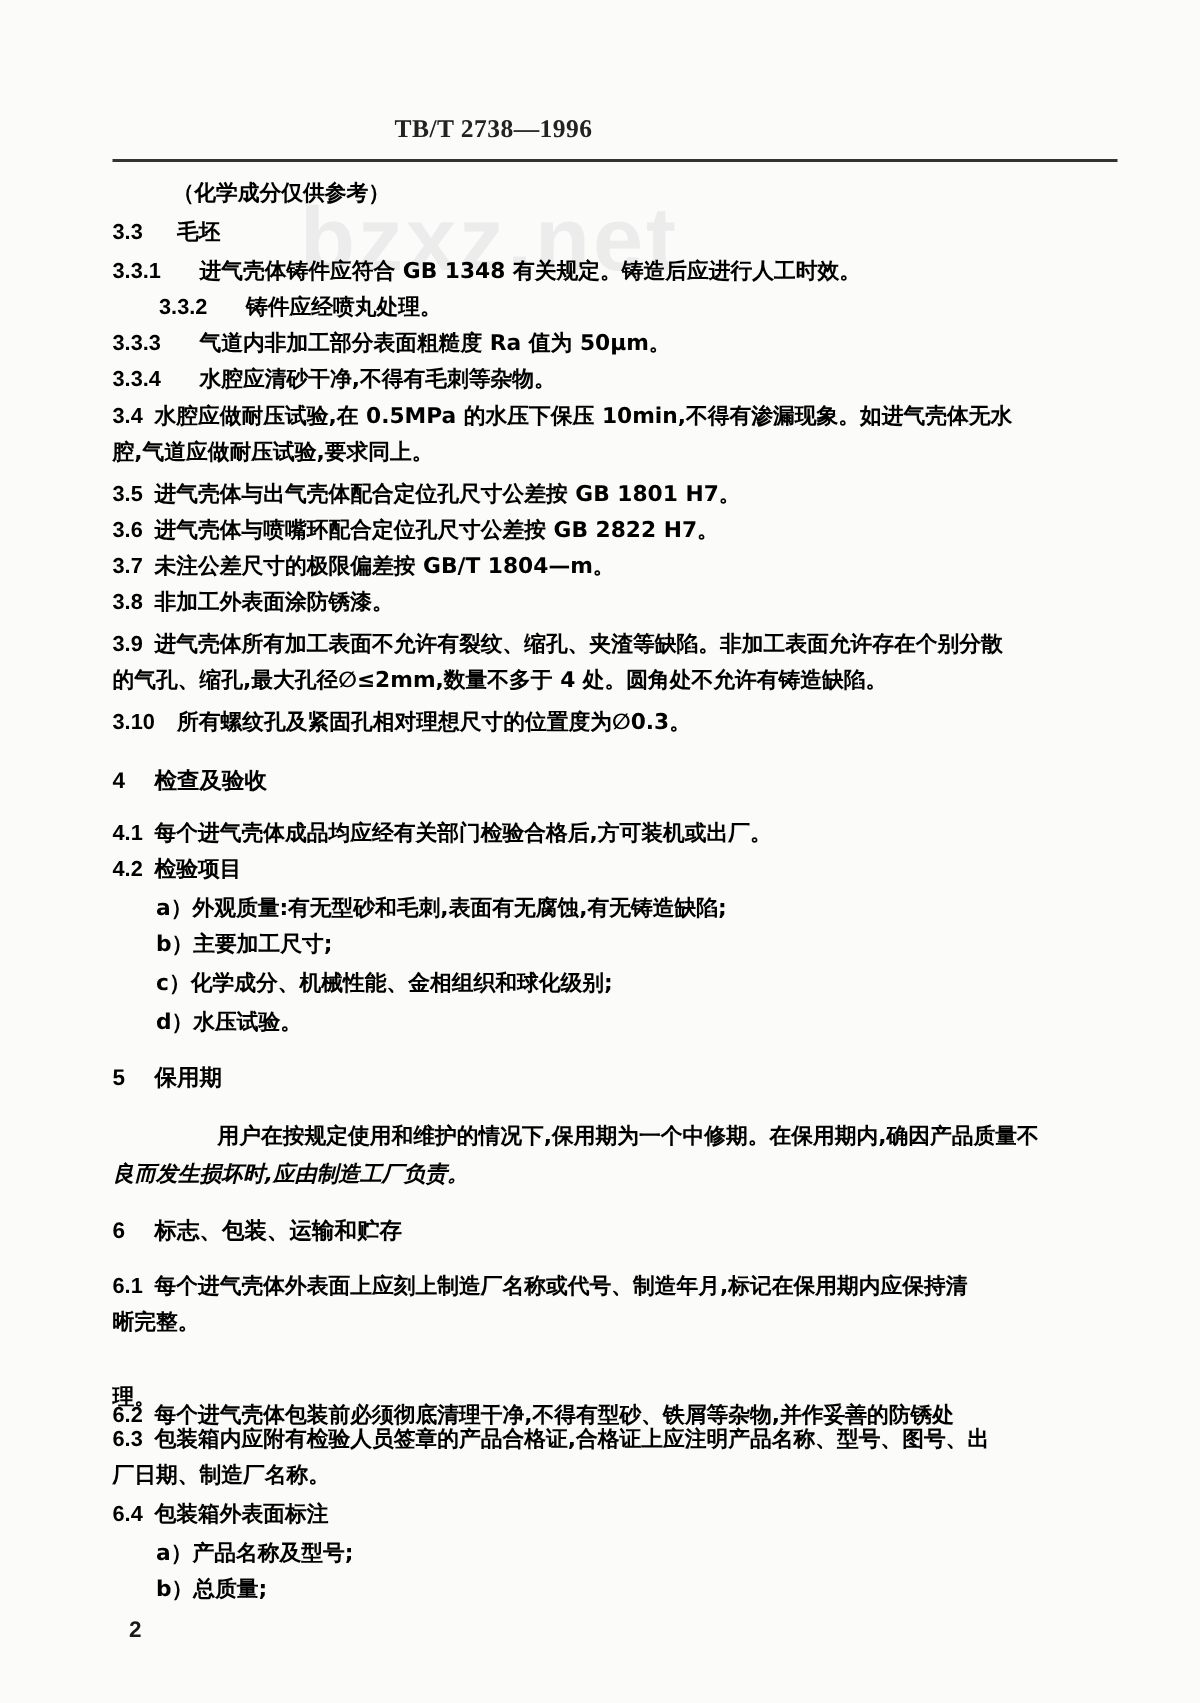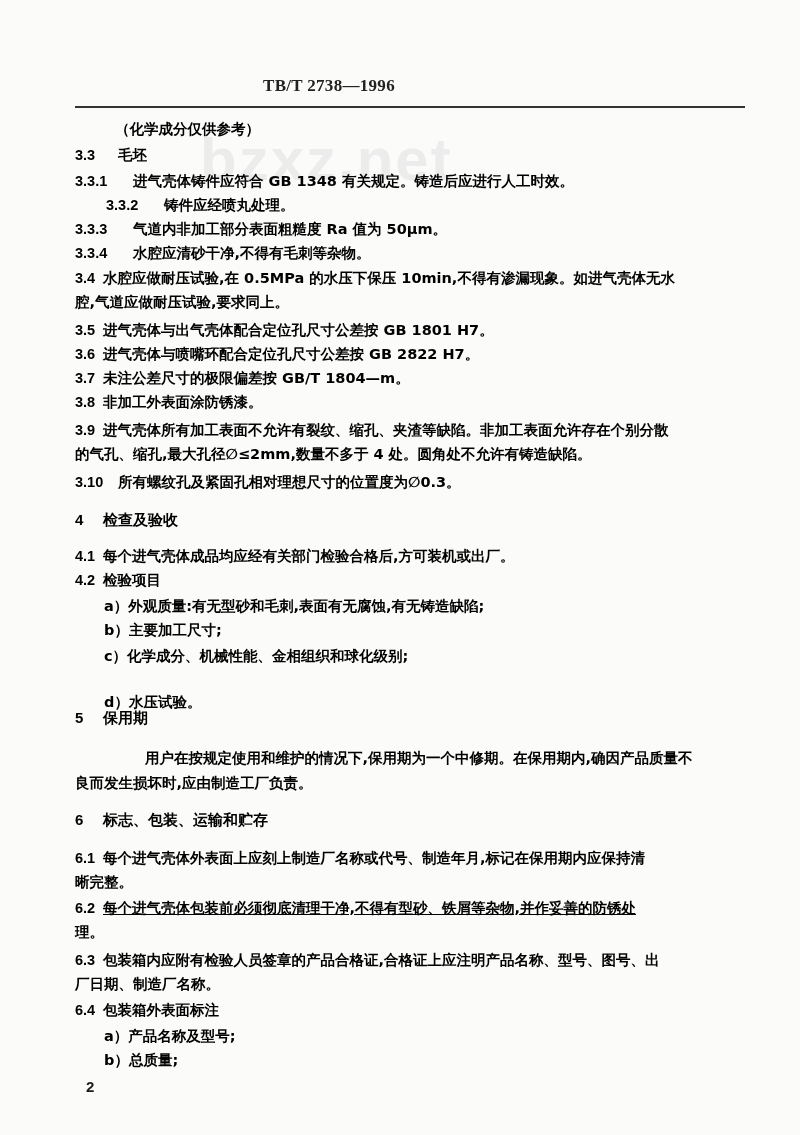--- a/index.html
+++ b/index.html
@@ -91,38 +91,38 @@
 
 <div class="ln" style="left:75px; top:544px;">
   <span class="num wh">4.1</span><span>每个进气壳体成品均应经有关部门检验合格后,方可装机或出厂。</span>
 </div>
 <div class="ln" style="left:75px; top:568px;">
   <span class="num wh">4.2</span><span>检验项目</span>
 </div>
 <div class="ln" style="left:104px; top:594px;">a）外观质量:有无型砂和毛刺,表面有无腐蚀,有无铸造缺陷;</div>
 <div class="ln" style="left:104px; top:618px;">b）主要加工尺寸;</div>
 <div class="ln" style="left:104px; top:644px;">c）化学成分、机械性能、金相组织和球化级别;</div>
-<div class="ln" style="left:104px; top:670px;margin-top:20px;">d）水压试验。</div>
+<div class="ln" style="left:104px; top:670px;">d）水压试验。</div>
 
 <div class="ln sec" style="left:75px; top:706px;">
   <span class="num wh">5</span><span>保用期</span>
 </div>
 <div class="ln" style="left:104px; top:746px;margin-left:41px;">用户在按规定使用和维护的情况下,保用期为一个中修期。在保用期内,确因产品质量不</div>
-<div class="ln" style="left:75px; top:771px;">良而发生损坏时,应由制造工厂负责。</div>
+<div class="ln" style="left:75px; top:771px;font-style:italic;">良而发生损坏时,应由制造工厂负责。</div>
 
 <div class="ln sec" style="left:75px; top:808px;">
   <span class="num wh">6</span><span>标志、包装、运输和贮存</span>
 </div>
 
 <div class="ln" style="left:75px; top:846px;">
   <span class="num wh">6.1</span><span>每个进气壳体外表面上应刻上制造厂名称或代号、制造年月,标记在保用期内应保持清</span>
 </div>
 <div class="ln" style="left:75px; top:870px;">晰完整。</div>
 
-<div class="ln" style="left:75px; top:896px;text-decoration:underline;">
+<div class="ln" style="left:75px; top:932px;">
   <span class="num wh">6.2</span><span>每个进气壳体包装前必须彻底清理干净,不得有型砂、铁屑等杂物,并作妥善的防锈处</span>
 </div>
 <div class="ln" style="left:75px; top:920px;">理。</div>
 
 <div class="ln" style="left:75px; top:948px;">
   <span class="num wh">6.3</span><span>包装箱内应附有检验人员签章的产品合格证,合格证上应注明产品名称、型号、图号、出</span>
 </div>
 <div class="ln" style="left:75px; top:972px;">厂日期、制造厂名称。</div>
 
 <div class="ln" style="left:75px; top:998px;">

